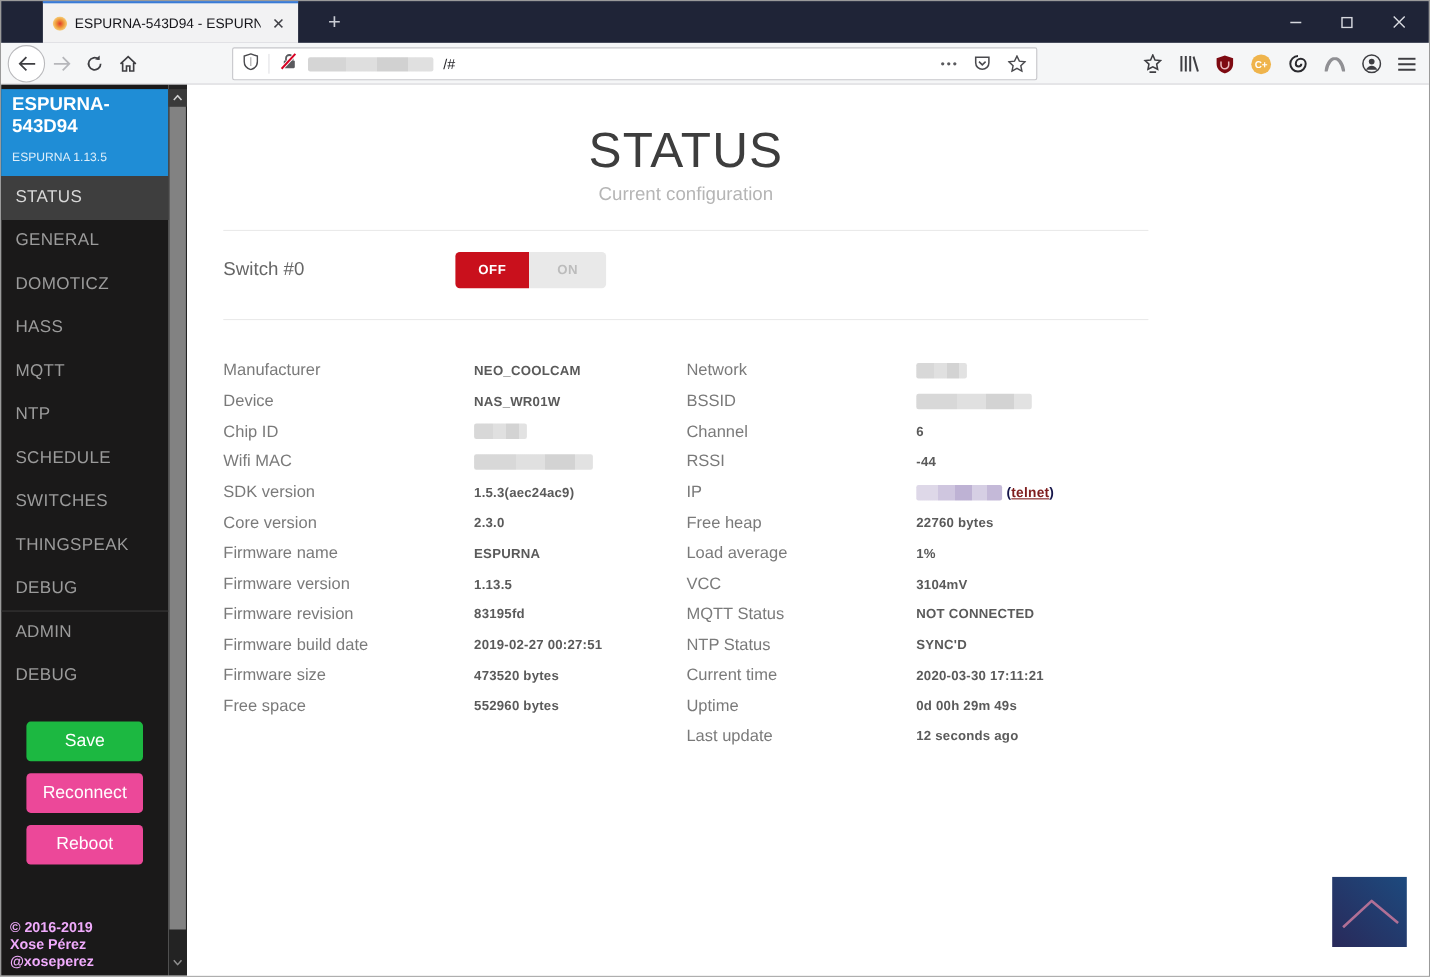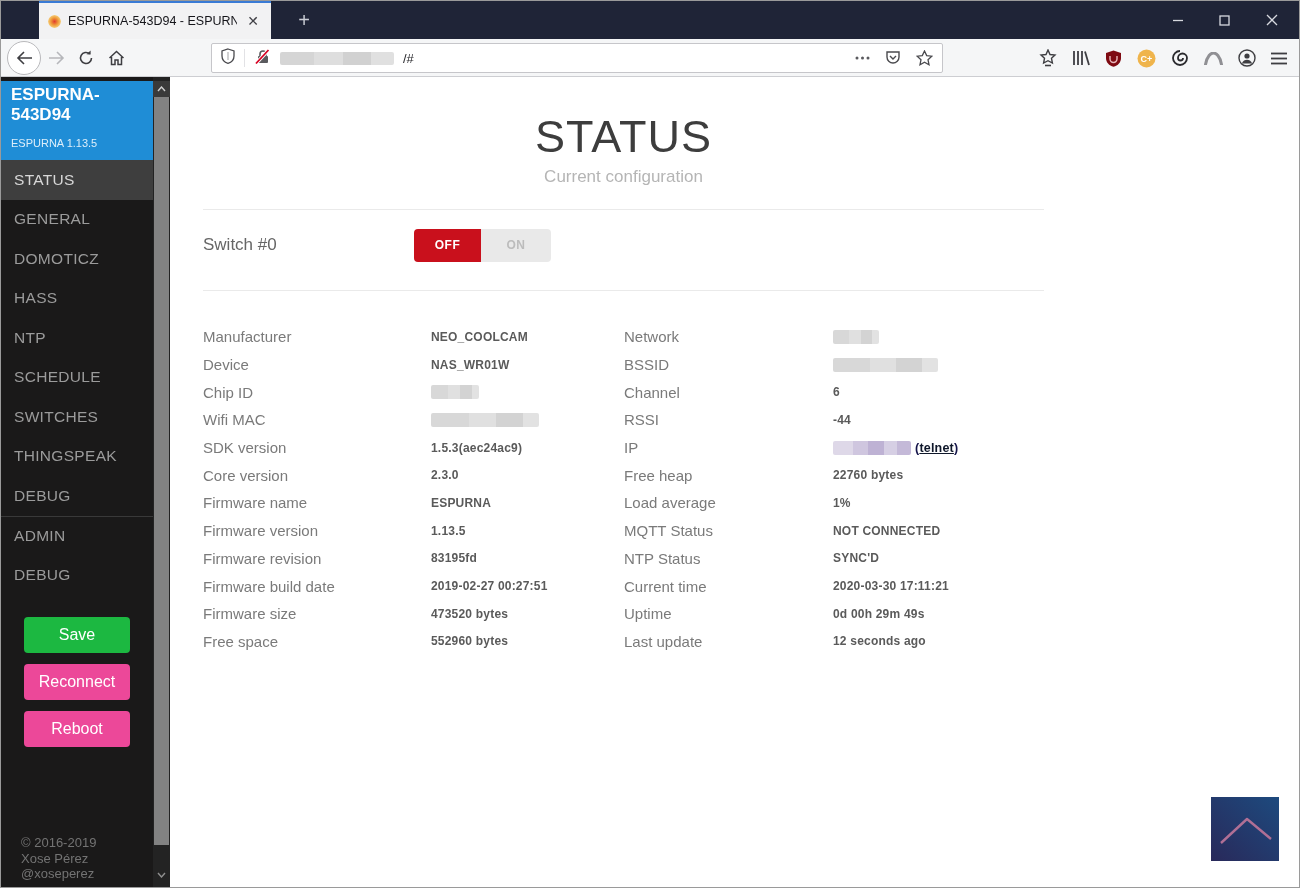--- a/index.html
+++ b/index.html
@@ -60,22 +60,22 @@
   .menu-item { padding:0 13px; height:39.5px; display:flex; align-items:center;
     font-size:15.5px; color:#9b9b9b; letter-spacing:.3px; cursor:default; }
   .menu-item.active { background:#3e3e3e; color:#d8d8d8; }
   .menu-item.divided { border-top:1px solid #393939; }
   .side-buttons { padding-top:22px; }
   .side-btn { display:block; width:106px; margin:0 auto 11px; height:36px;
     border:none; border-radius:4px; color:#fff; font-size:16px;
     font-family:inherit; cursor:pointer; }
   .side-btn.green { background:#1cb841; }
   .side-btn.red { background:#ec4899; }
-  .side-footer { position:absolute; left:20px; bottom:5px; font-size:13px;
-    color:#737373; line-height:1.2; }
+  .side-footer { position:absolute; left:8px; bottom:5px; font-size:13px;
+    color:#f0abfc; line-height:1.2;font-weight:bold; }
 
   
   .scrollcol { width:17px; background:#232323; position:relative; flex:0 0 auto; }
   .scroll-btn-top { position:absolute; top:4px; left:0; width:17px; height:16px;
     background:#3a3a3a; display:flex; align-items:center; justify-content:center; }
   .scroll-thumb { position:absolute; top:20px; left:1px; width:15px; height:748px;
     background:#828282; }
   .scroll-btn-bottom { position:absolute; bottom:5px; left:0; width:17px; height:14px;
     display:flex; align-items:center; justify-content:center; }
 
@@ -102,21 +102,21 @@
   .info-label { font-size:15px; color:#7a7a7a; flex:0 0 auto; }
   .col-left .info-label { width:211px; }
   .col-right .info-label { width:192px; }
   .info-value { font-size:12px; font-weight:bold; color:#5a5a5a;
     display:flex; align-items:center; gap:4px; letter-spacing:.2px; }
   .redact { display:inline-block; height:14px; border-radius:2px;
     background:linear-gradient(90deg,#d8d8d8 0 35%,#e0e0e0 35% 60%,#d3d3d3 60% 85%,#e2e2e2 85%); }
   .redact.purple {
     background:linear-gradient(90deg,#ded8e8 0 25%,#cfc6df 25% 45%,#beb2d4 45% 65%,#d6cfe4 65% 82%,#c4b9d8 82%); }
   .telnet-wrap { font-weight:bold; font-size:12.5px; color:#15154a; }
-  a.telnet { color:#0f172a; text-decoration:underline; font-weight:bold; }
+  a.telnet { color:#7f1d1d; text-decoration:underline; font-weight:bold; }
 
   .logo { position:absolute; right:20px; bottom:26px; width:68px; height:64px; }
 </style>
 </head>
 <body>
 
 <div class="titlebar">
   <div class="tab">
     <span class="favicon"></span>
     <span class="tab-title">ESPURNA-543D94 - ESPURNA</span>
@@ -264,20 +264,21 @@
   <div class="sidebar">
     <div class="side-head">
       <div class="side-title">ESPURNA-543D94</div>
       <div class="side-sub">ESPURNA 1.13.5</div>
     </div>
     <nav>
         <div class="menu-item active">STATUS</div>
         <div class="menu-item">GENERAL</div>
         <div class="menu-item">DOMOTICZ</div>
         <div class="menu-item">HASS</div>
+        <div class="menu-item">MQTT</div>
         <div class="menu-item">NTP</div>
         <div class="menu-item">SCHEDULE</div>
         <div class="menu-item">SWITCHES</div>
         <div class="menu-item">THINGSPEAK</div>
         <div class="menu-item">DEBUG</div>
         <div class="menu-item divided">ADMIN</div>
         <div class="menu-item">DEBUG</div>
       </nav>
     <div class="side-buttons">
         <button class="side-btn green">Save</button>
@@ -431,20 +432,26 @@
                 <span>22760 bytes</span>
               </span>
             </div>
             <div class="info-row">
               <span class="info-label">Load average</span>
               <span class="info-value">
                 <span>1%</span>
               </span>
             </div>
             <div class="info-row">
+              <span class="info-label">VCC</span>
+              <span class="info-value">
+                <span>3104mV</span>
+              </span>
+            </div>
+            <div class="info-row">
               <span class="info-label">MQTT Status</span>
               <span class="info-value">
                 <span>NOT CONNECTED</span>
               </span>
             </div>
             <div class="info-row">
               <span class="info-label">NTP Status</span>
               <span class="info-value">
                 <span>SYNC'D</span>
               </span>

